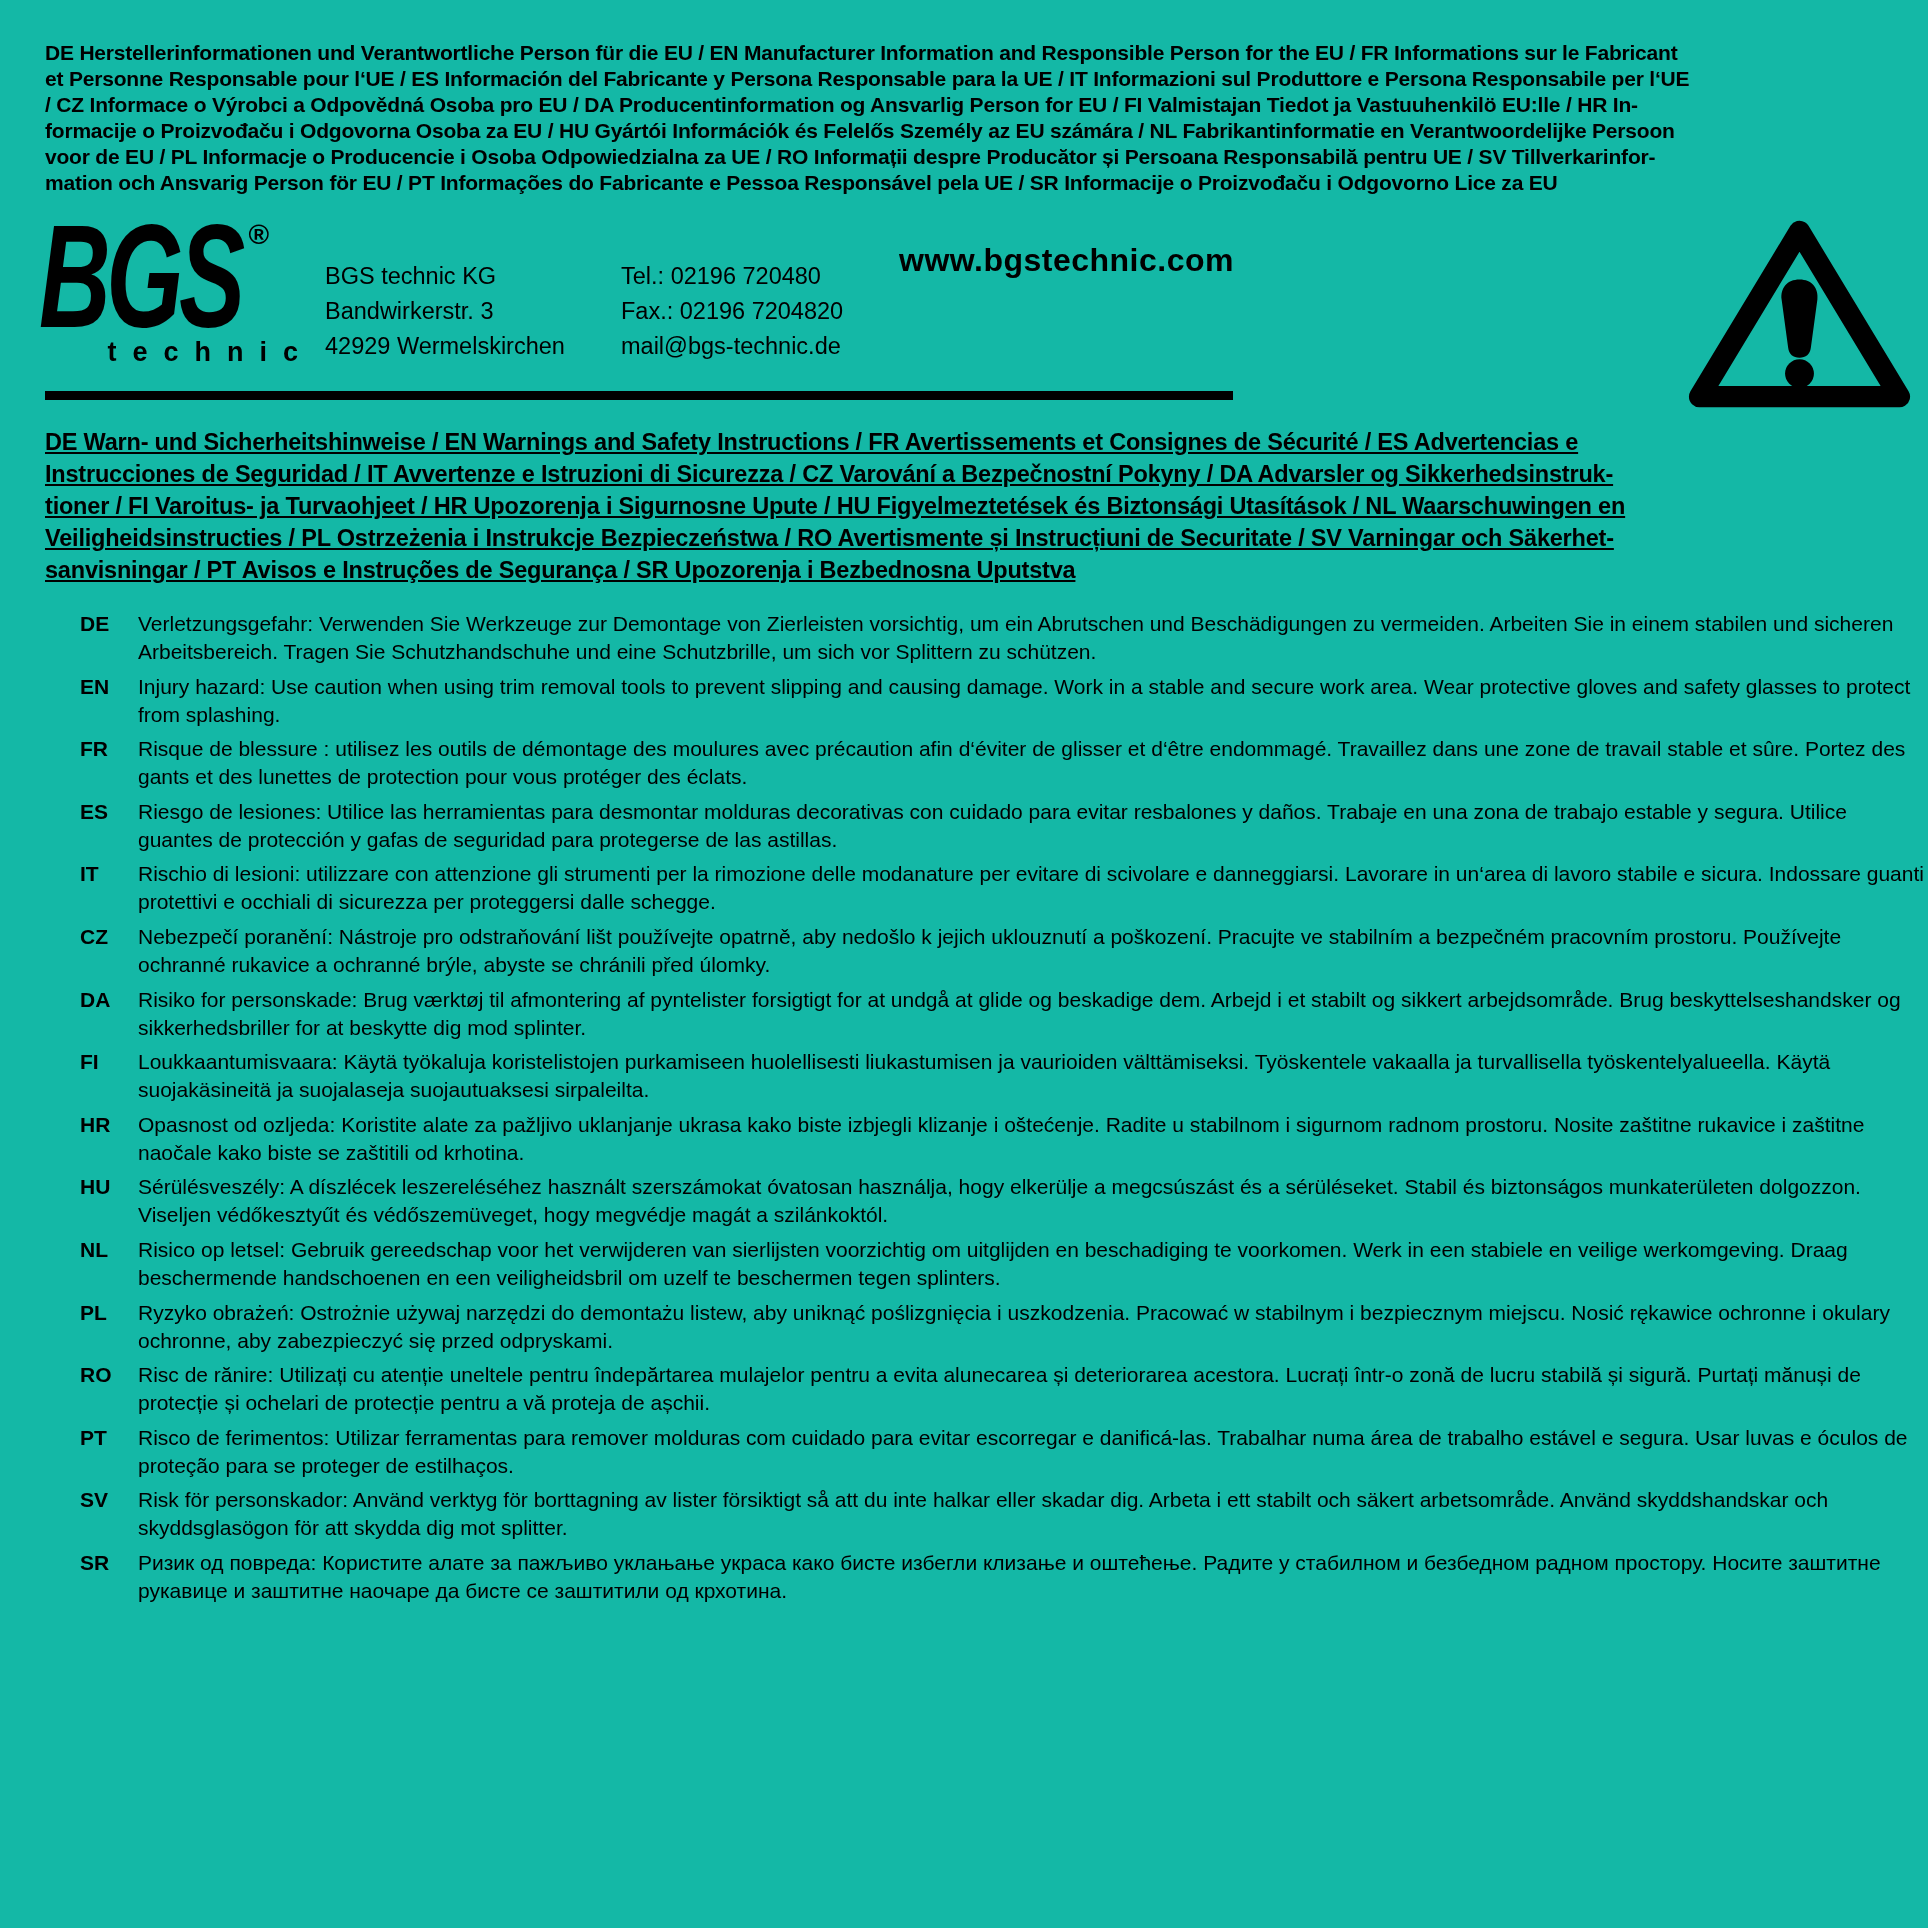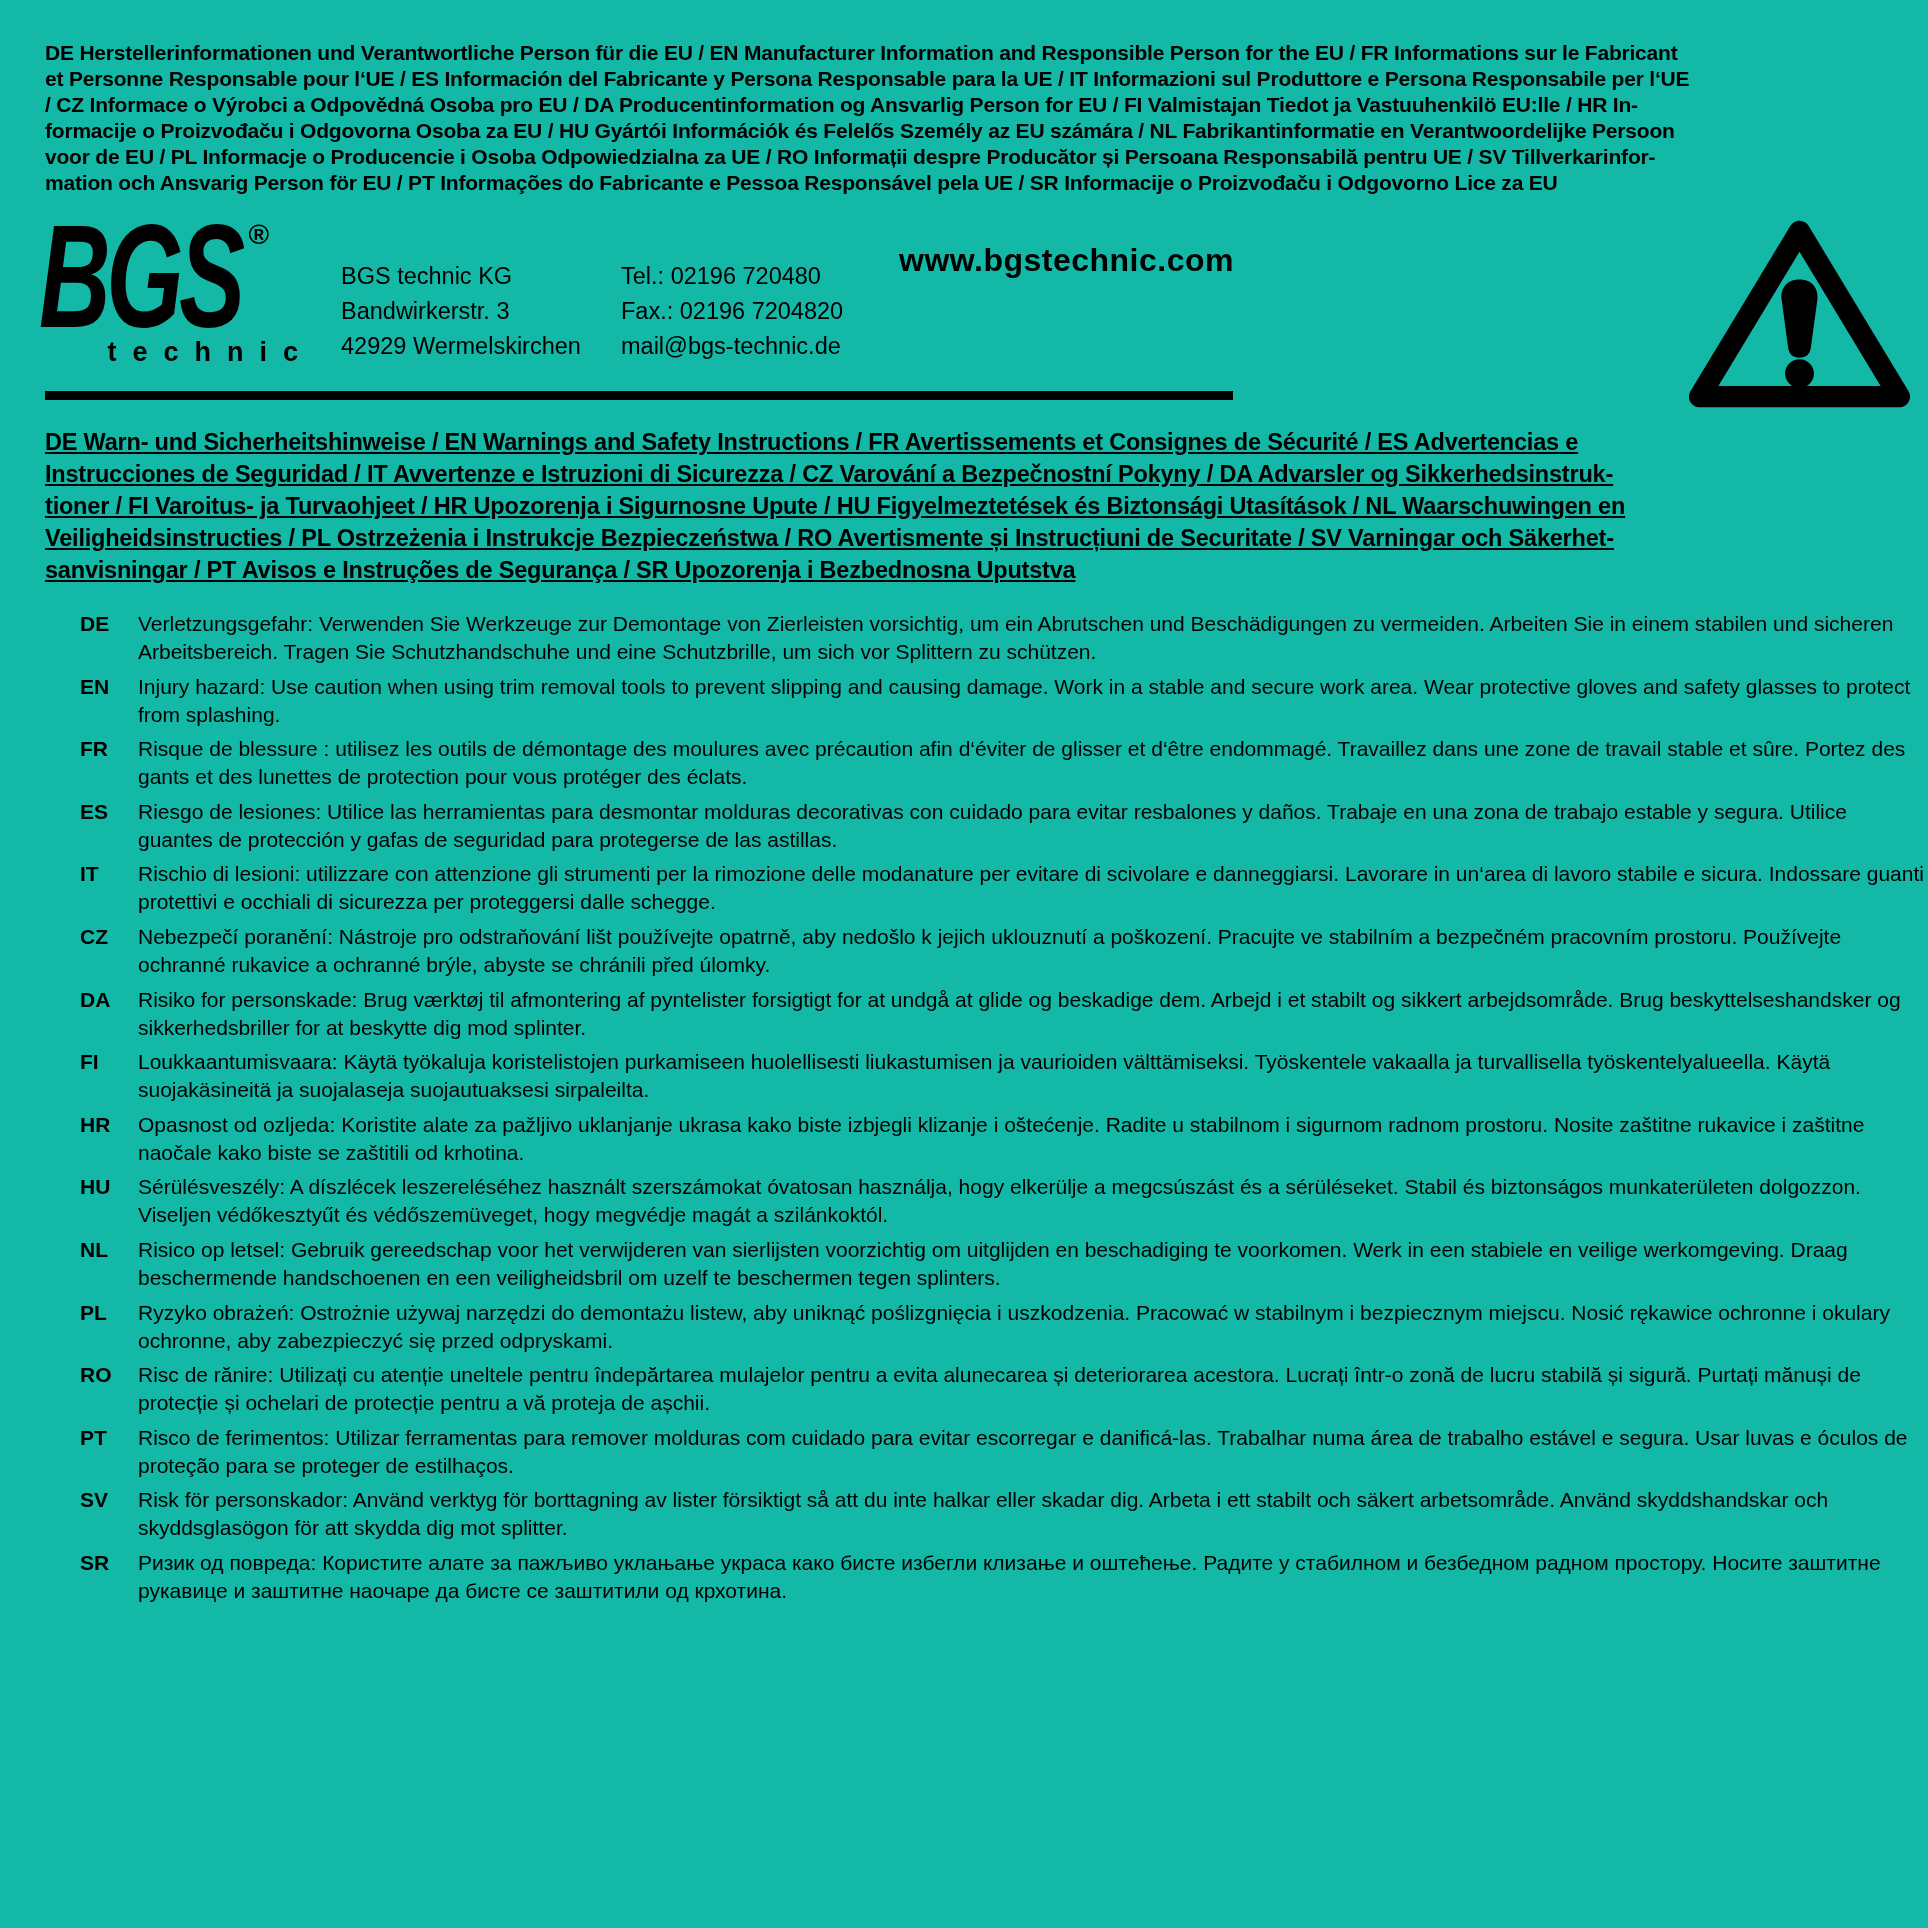--- a/index.html
+++ b/index.html
@@ -11,21 +11,21 @@
   .header1 { position:absolute; left:45px; top:40px; }
   .header1 .hline { font-weight:bold; font-size:21px; line-height:26px; white-space:nowrap; letter-spacing:-0.2px; }
 
   
   .brand-row { position:absolute; left:45px; top:221px; width:1847px; height:174px; }
   .logo { position:absolute; left:-5.6px; top:0; width:282px; }
   .logo-word { display:inline-block; font-style:italic; font-weight:bold; font-size:146px; line-height:111px;
                letter-spacing:-6.6px; transform:scaleX(0.68); transform-origin:left top; }
   .logo-reg { position:absolute; left:209px; top:-1.9px; font-size:28px; font-weight:bold; font-style:normal; }
   .logo-sub { display:block; margin-left:68px; margin-top:5px; font-weight:bold; font-size:27px; letter-spacing:16px; }
-  .addr { position:absolute; left:296px; top:38px; font-size:23.5px; line-height:35px; }
+  .addr { position:absolute; left:280px; top:38px; font-size:23.5px; line-height:35px; }
   .contact { position:absolute; left:576px; top:38px; font-size:23.5px; line-height:35px; }
   .website { position:absolute; left:854px; top:21px; font-size:32px; font-weight:bold; letter-spacing:0.5px; }
   .warn-tri { position:absolute; right:-28px; top:-7.5px; width:241px; height:200px; }
 
   .rule { position:absolute; left:45px; top:391px; width:1188px; height:8.5px; background:#000; }
 
   
   .header2 { position:absolute; left:45px; top:426px;text-decoration:underline; }
   .header2 .hline { font-weight:bold; font-size:23.5px; line-height:32px; white-space:nowrap; letter-spacing:-0.2px; }
 

